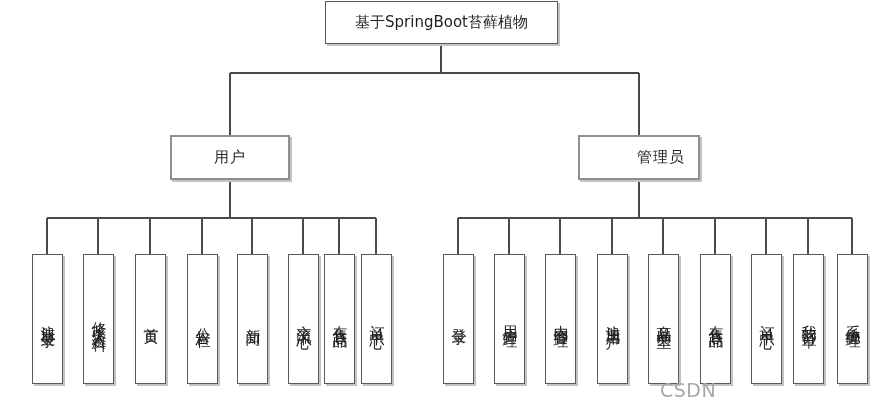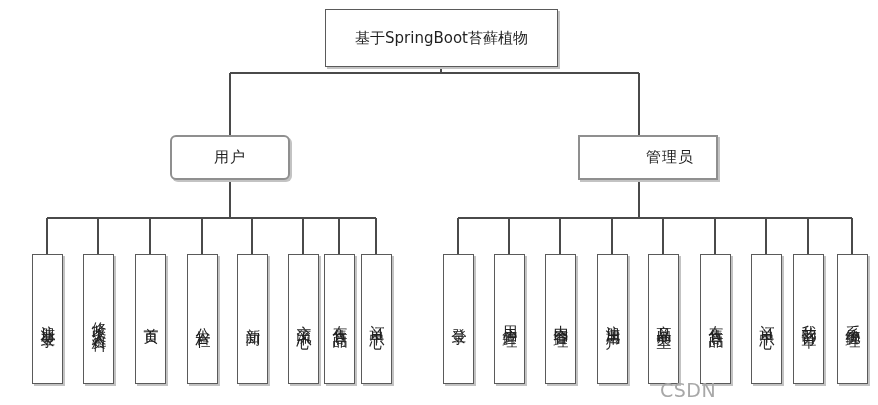--- a/index.html
+++ b/index.html
@@ -23,34 +23,34 @@
   #connectors{position:absolute;left:0;top:0;z-index:0;}
   #connectors path{stroke:var(--line);stroke-width:1.3;fill:none;shape-rendering:crispEdges;}
   .node{
     position:absolute;
     background:#fff;
     box-sizing:border-box;
     display:flex;align-items:center;justify-content:center;
     z-index:1;
   }
   .root{
-    left:325px;top:9px;width:233px;height:58px;
+    left:325px;top:1px;width:233px;height:43px;
     border:1px solid var(--border-dark);
     box-shadow:2px 2px 0 var(--shadow);
     flex-direction:column;
     font-size:15px;line-height:19px;text-align:center;
   }
   .mid{
     top:135px;height:45px;
     border:2px solid var(--border-mid);
     box-shadow:2px 2px 0 var(--shadow);
     font-size:15px;letter-spacing:1px;
   }
-  .mid.user{left:170px;width:120px;border-radius:6px;}
-  .mid.admin{left:578px;width:140px;padding-left:44px;}
+  .mid.user{left:170px;width:120px;}
+  .mid.admin{left:578px;width:122px;padding-left:44px;}
   .leaf{
     top:254px;width:31px;height:130px;
     border:1px solid var(--border-dark);
     box-shadow:2px 2px 0 var(--shadow);
   }
   .vtext{
     writing-mode:vertical-rl;
     text-orientation:upright;
     font-size:15px;
     letter-spacing:3px;

